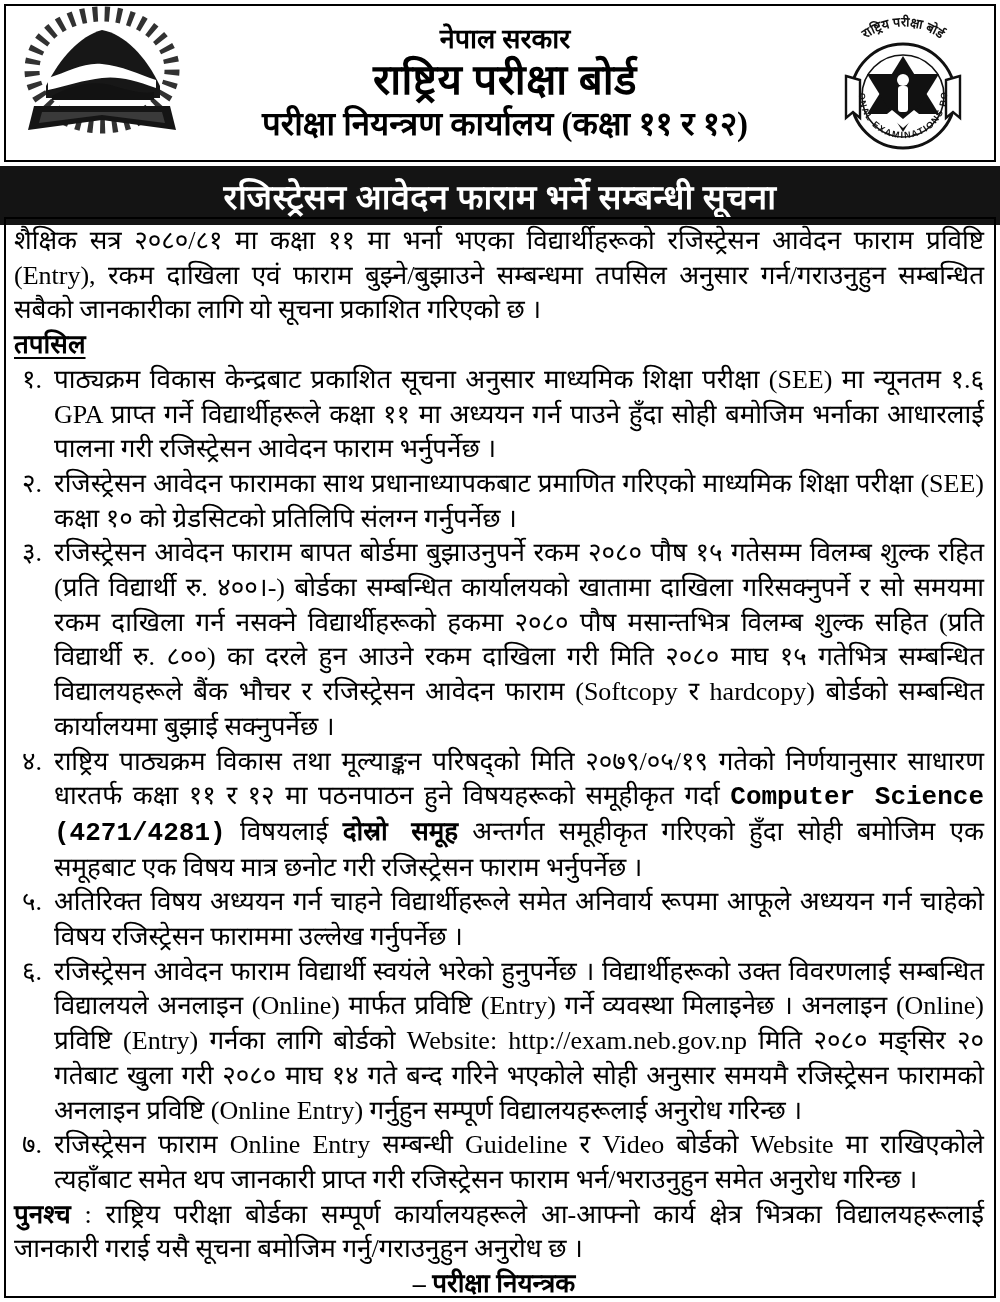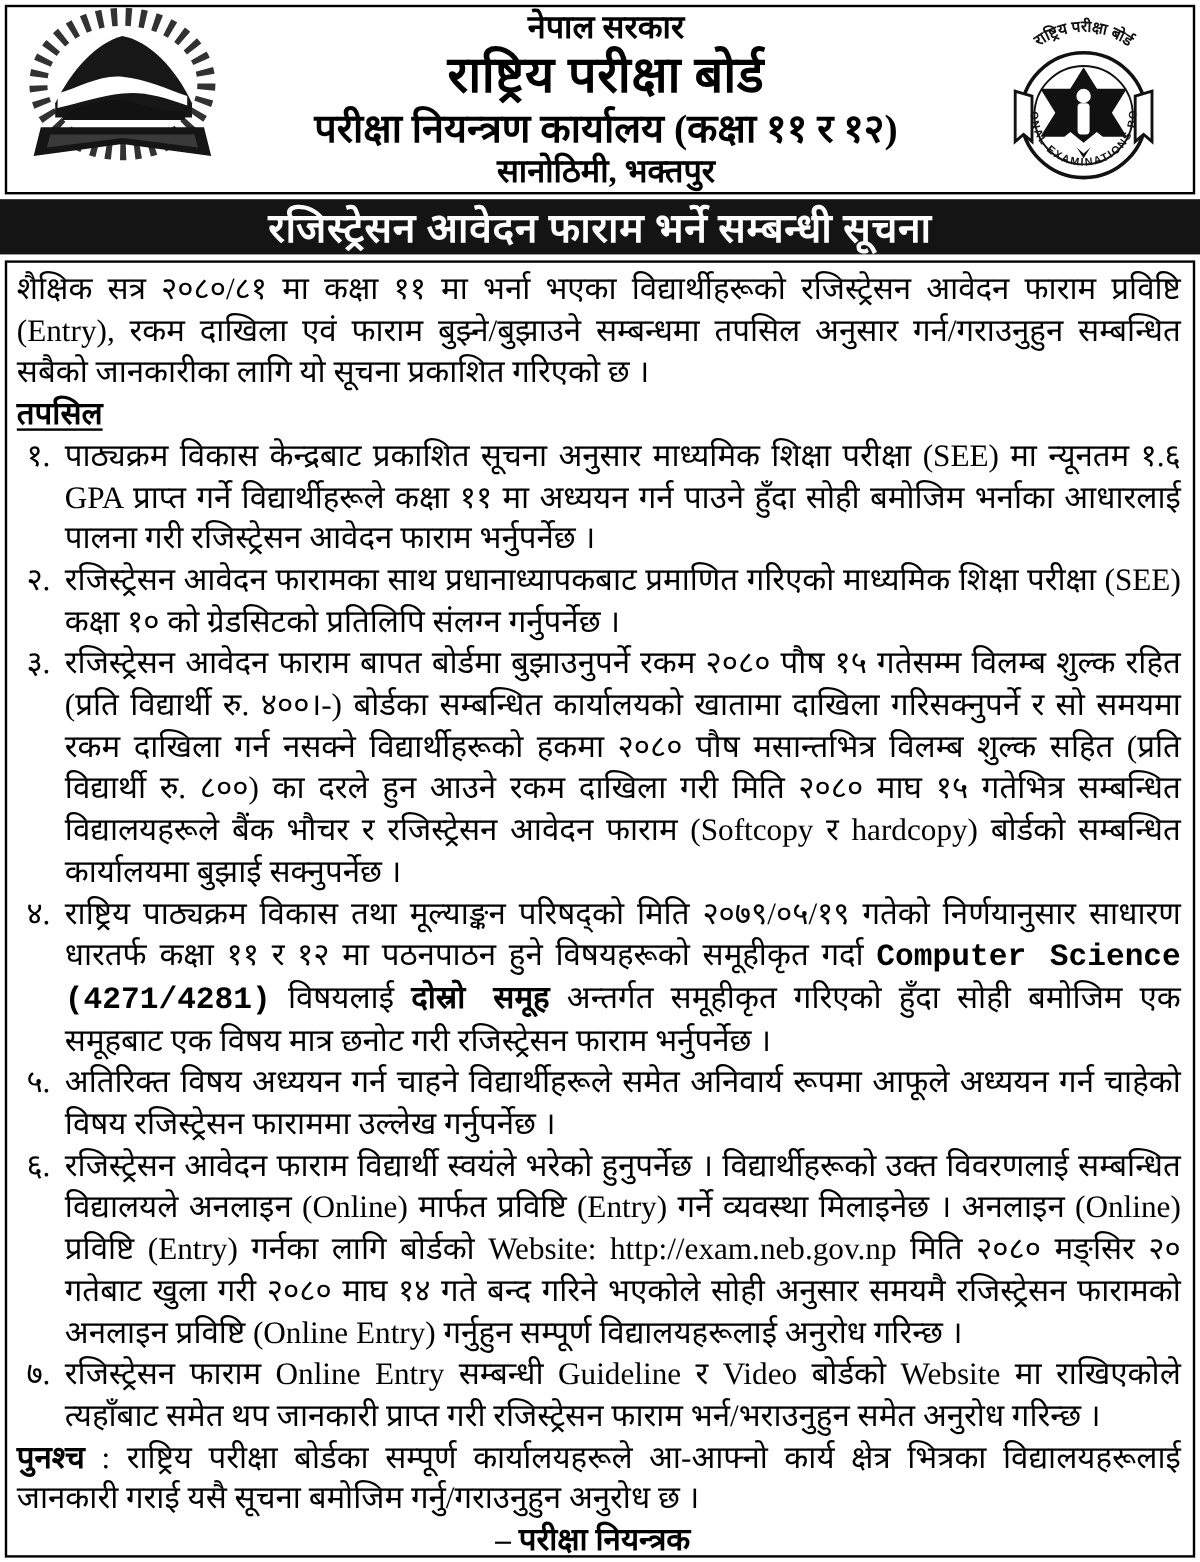--- a/index.html
+++ b/index.html
@@ -17,21 +17,21 @@
     padding:0 12px;
   }
   .logo { flex:0 0 auto; }
   .header-text { flex:1 1 auto; text-align:center; line-height:1.18; padding-top:2px; }
   .h-gov   { font-size:27px; font-weight:bold; }
   .h-board { font-size:42px; font-weight:bold; letter-spacing:0.5px; }
   .h-office{ font-size:33px; font-weight:bold; }
   .h-loc   { font-size:27px; font-weight:bold; }
   
   .banner {
-    position:absolute; top:166px; left:0; right:0; height:46px;
+    position:absolute; top:166px; left:0; right:0; height:59px;
     background:var(--banner-bg,#141414); color:#fff;
     display:flex; align-items:center; justify-content:center;
     font-size:34px; font-weight:bold; letter-spacing:0.5px;
   }
   
   .body-box {
     position:absolute; top:217px; left:4px; right:4px; bottom:4px;
     border:2px solid #000; box-sizing:border-box;
     padding:5px 10px 4px 8px;
     font-size:26px; line-height:34.7px; text-align:justify;
@@ -63,21 +63,20 @@
         <path d="M34 90 C56 78 78 74 96 80 C112 85 126 88 136 86 L136 94 L34 94 Z" fill="#121212"></path>
         <path d="M16 100 L152 100 L158 124 L84 114 L10 124 Z" fill="#151515"></path>
         <path d="M24 106 L144 106 L147 117 L84 109 L21 117 Z" fill="#3a3a3a"></path>
       </svg>
     </div>
 
     <div class="header-text">
       <div class="h-gov">नेपाल सरकार</div>
       <div class="h-board">राष्ट्रिय परीक्षा बोर्ड</div>
       <div class="h-office">परीक्षा नियन्त्रण कार्यालय (कक्षा ११ र १२)</div>
-      <div class="h-loc">सानोठिमी, भक्तपुर</div>
     </div>
 
     <div class="logo">
       <svg width="158" height="150" viewBox="0 0 158 150" aria-hidden="true">
         <defs>
           <path id="arcTop" d="M22 58 A62 62 0 0 1 136 58"></path>
           <path id="arcBottom" d="M35 88 A44 44 0 0 0 123 88"></path>
         </defs>
         <text font-size="13" font-weight="bold" fill="#111" font-family="Liberation Serif, DejaVu Serif, serif">
           <textPath href="#arcTop" startOffset="50%" text-anchor="middle">राष्ट्रिय परीक्षा बोर्ड</textPath>

